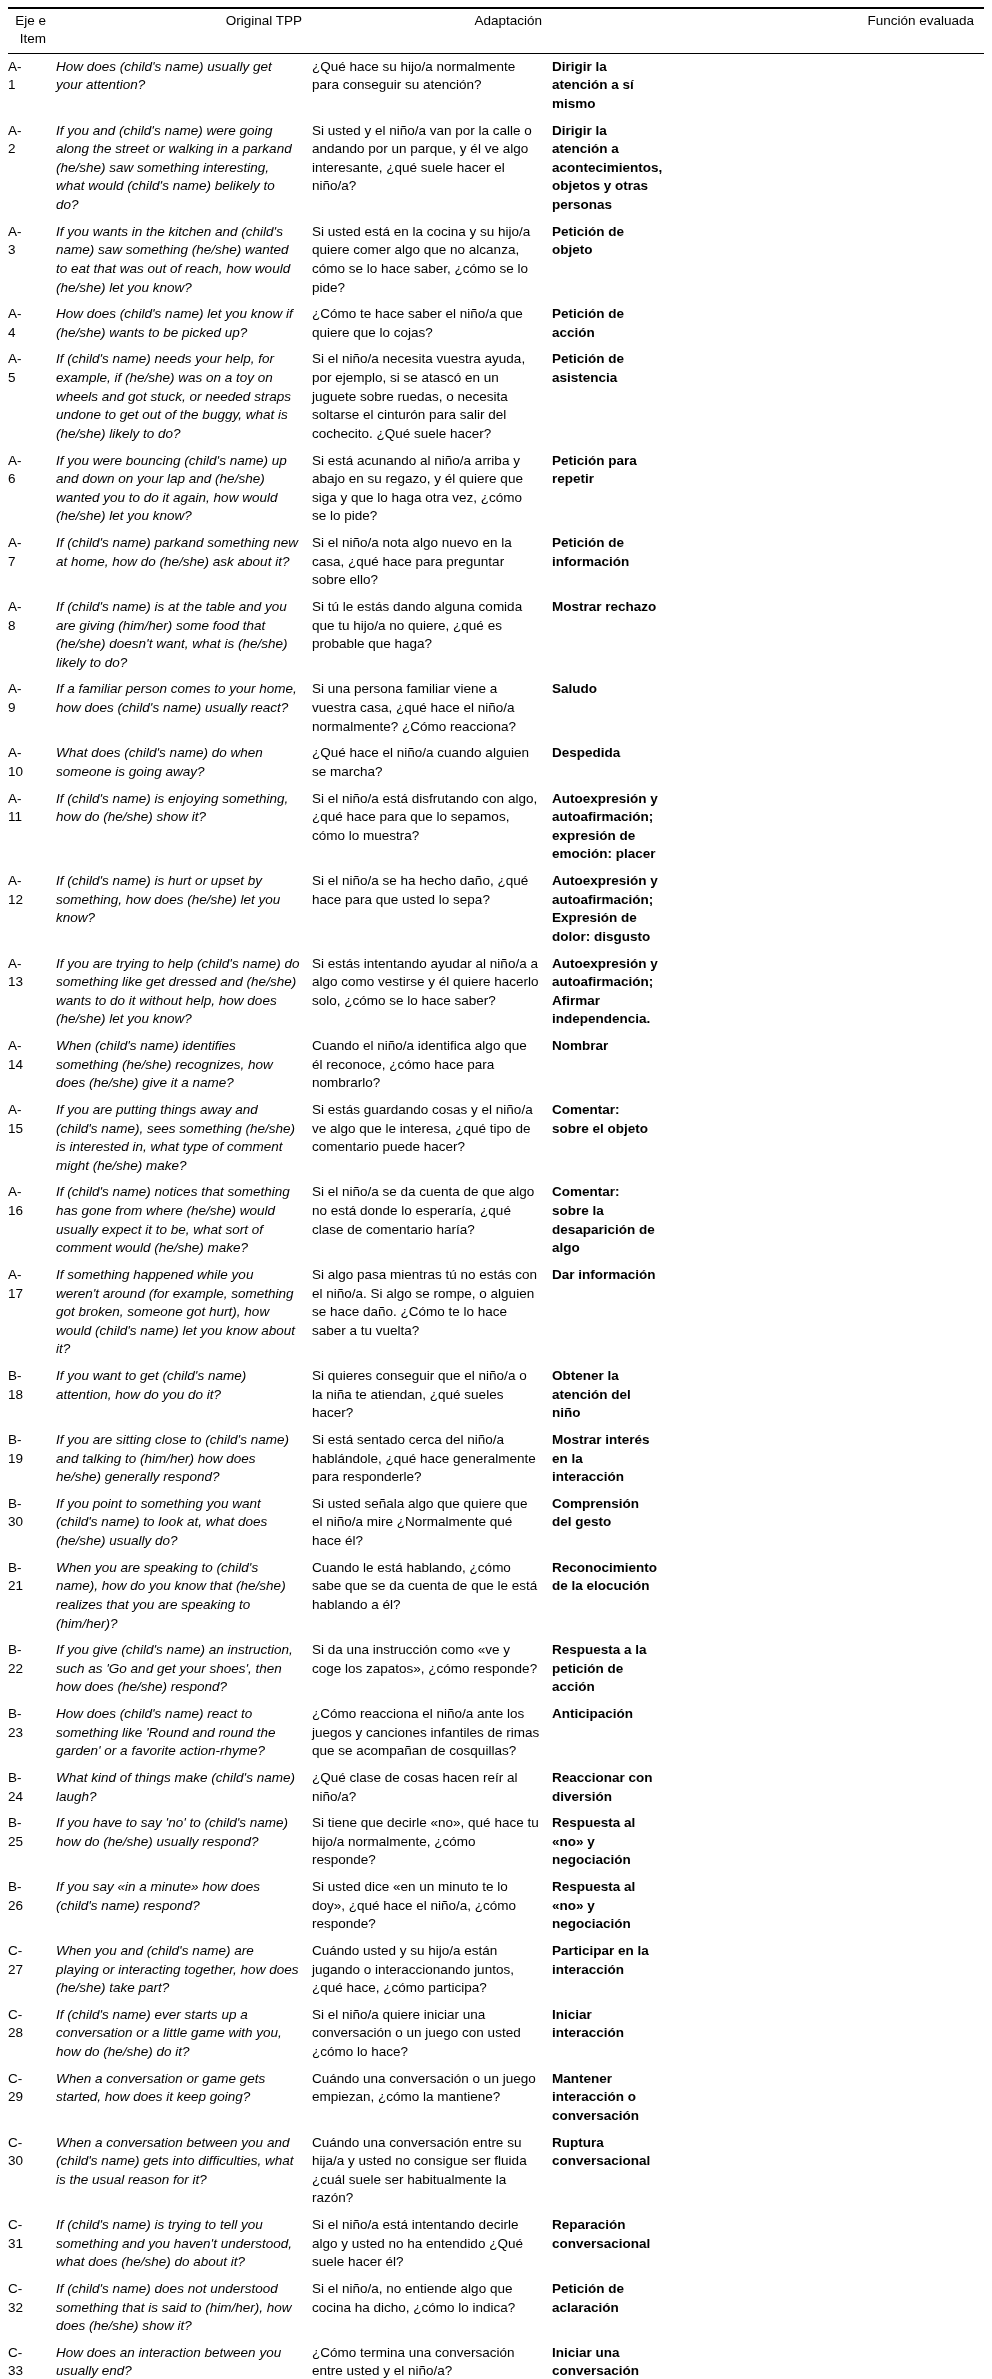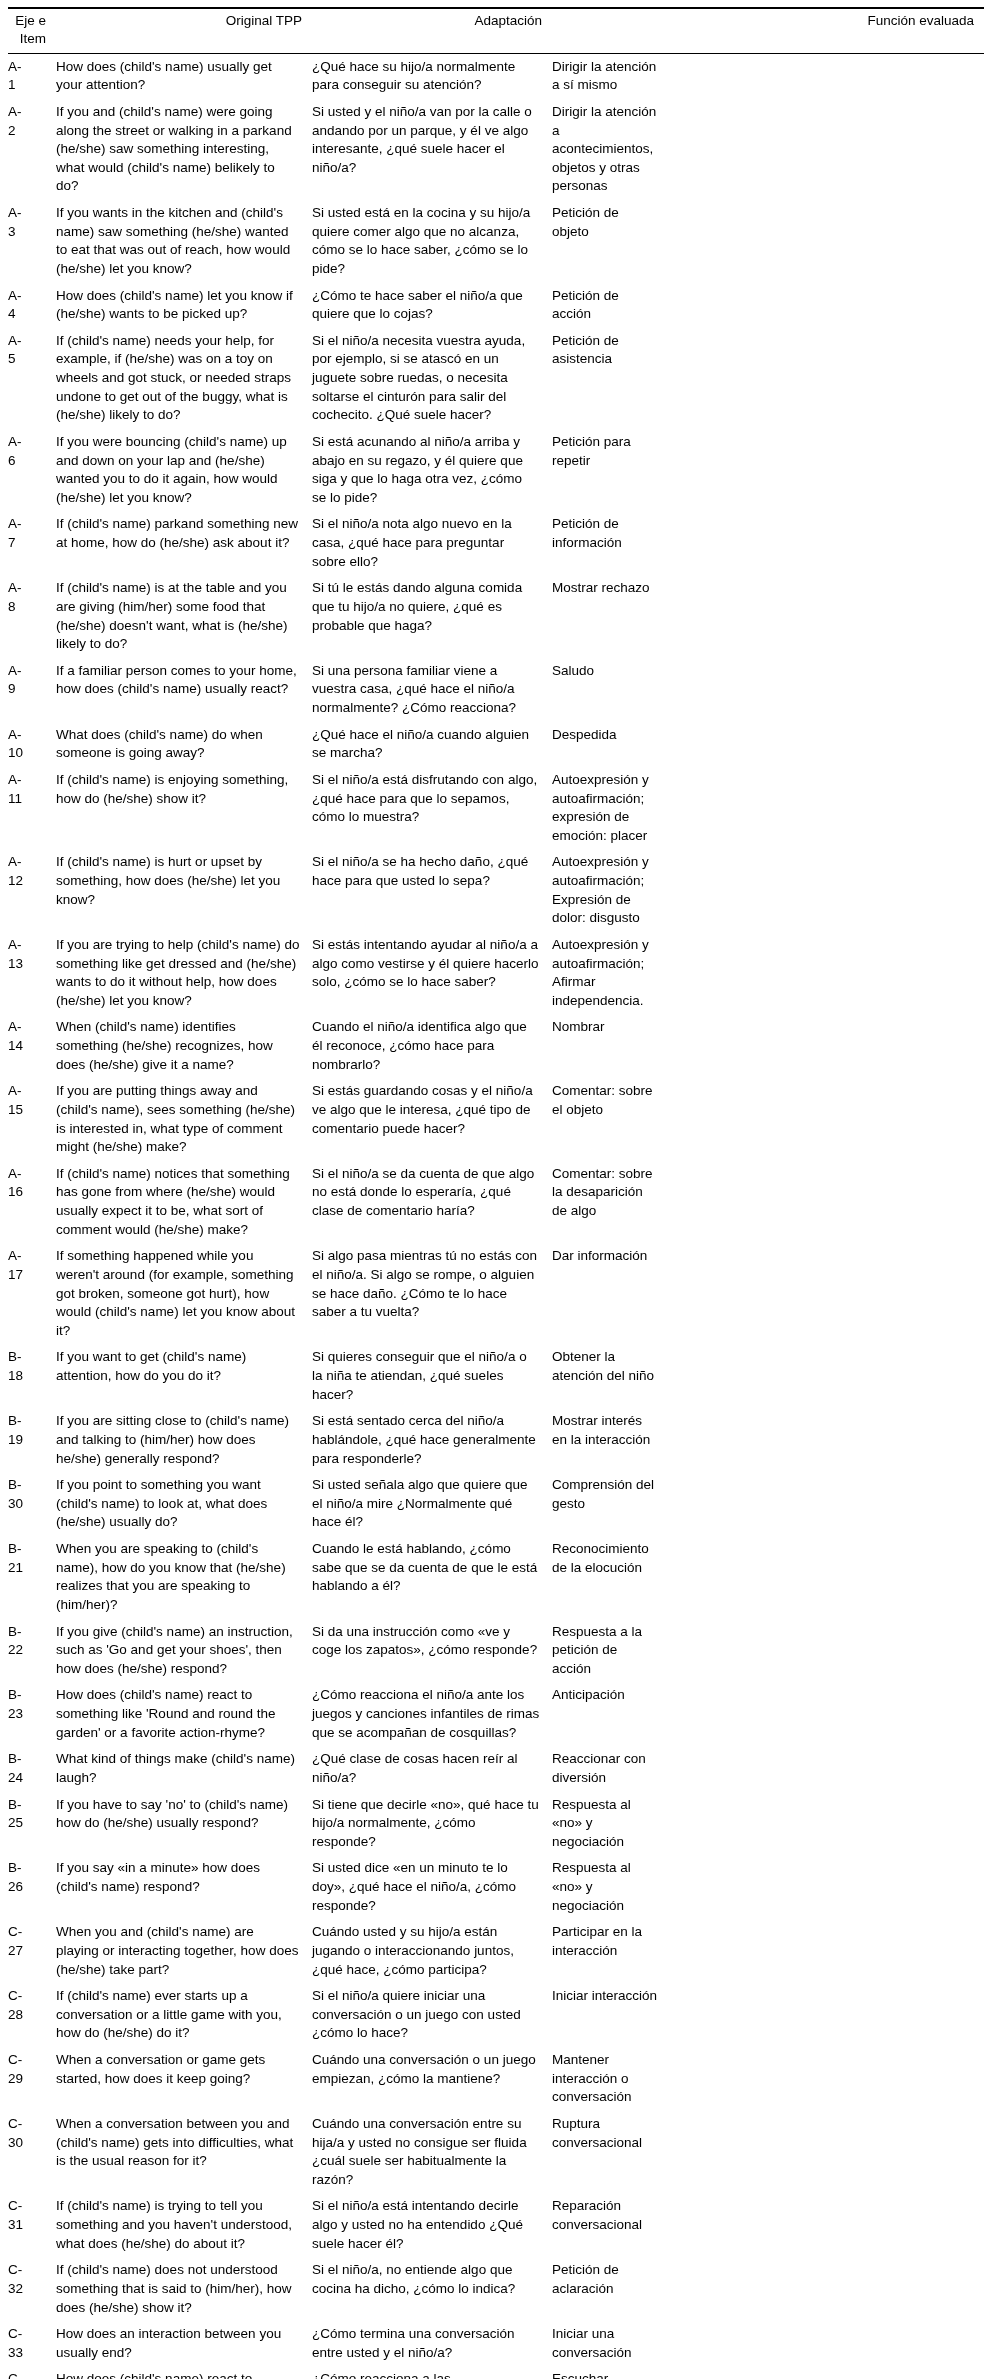--- a/index.html
+++ b/index.html
@@ -46,23 +46,25 @@
     vertical-align: top;
     padding: 4px 12px 4px 0;
   }
   td.cell-eje {
     padding-right: 4px;
   }
   td.cell-eje span {
     display: block;
   }
   td.cell-orig {
+    font-style: italic;
   }
   .func-text {
     max-width: 106px;
+    font-weight: bold;
   }
 </style>
 </head>
 <body>
 
 <div class="page">
   <table class="tpp">
     <colgroup>
       <col class="c1">
         <col class="c2">

